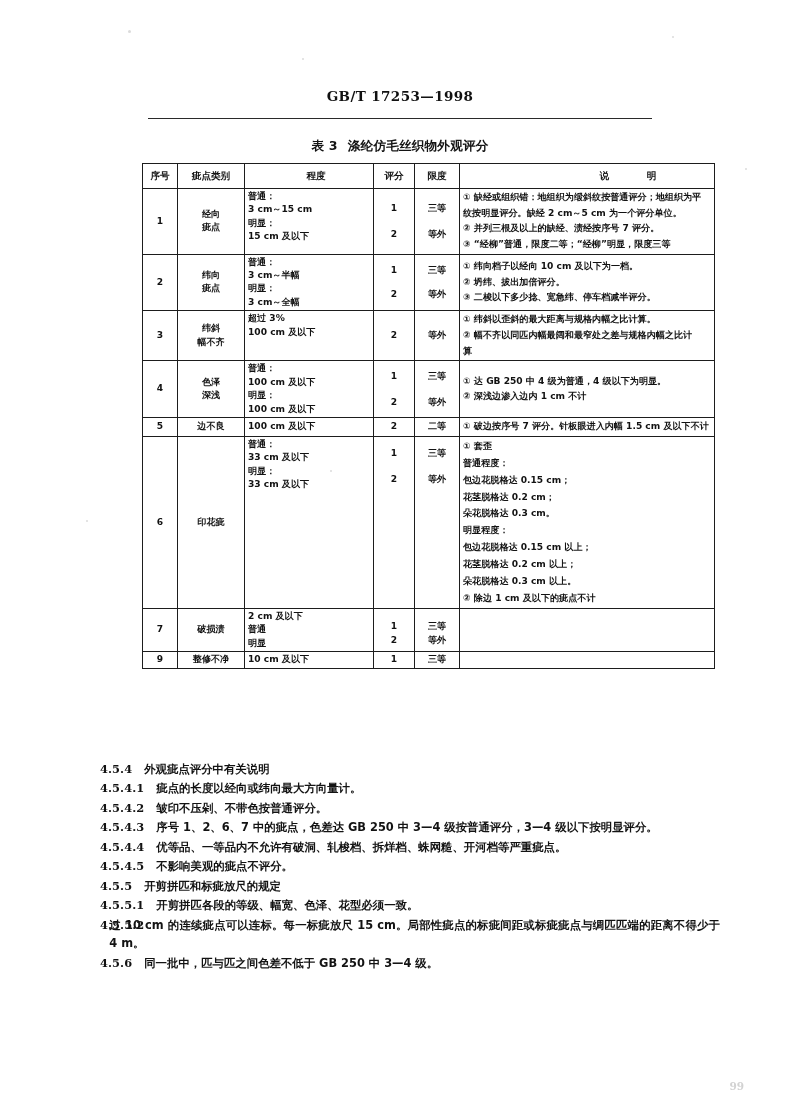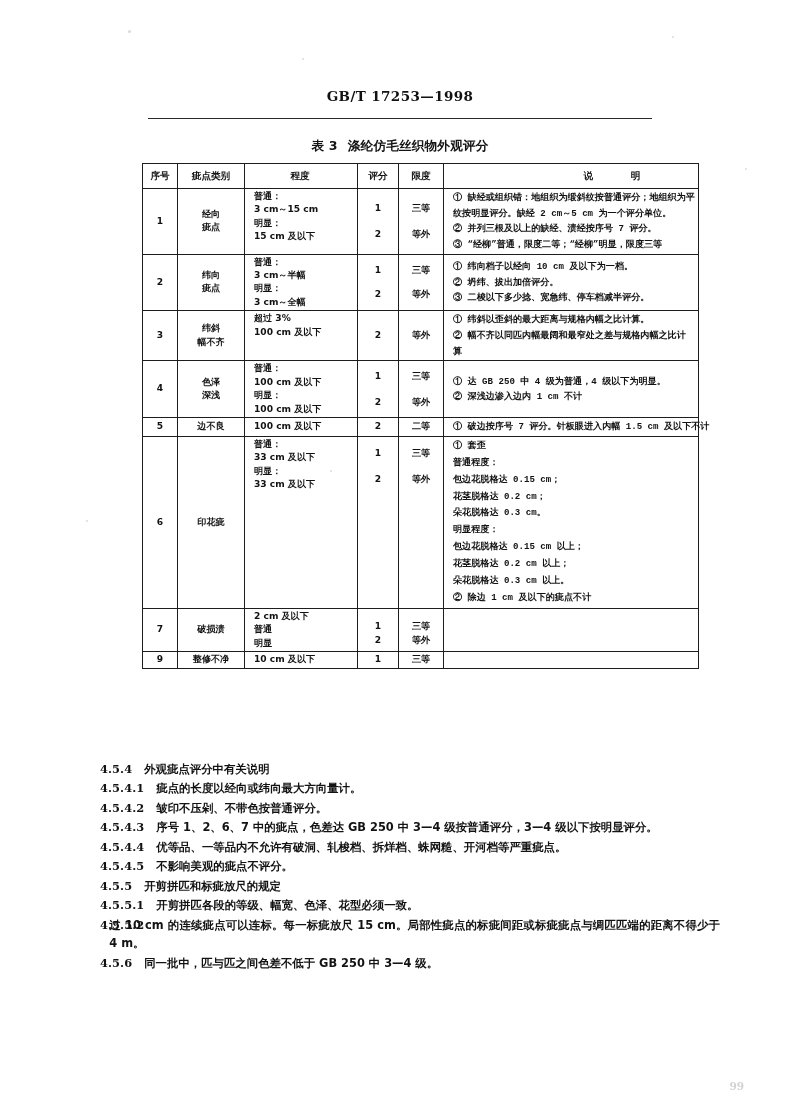--- a/index.html
+++ b/index.html
@@ -88,21 +88,21 @@
     width: 516px;
     table-layout: fixed;
     background: transparent;
   }
   table.gb td, table.gb th {
     border: 1px solid #1d1d1d;
     font-size: 9.1px;
     line-height: 1.48;
     color: #121212;
     font-weight: bold;
-    padding: 1px 9px;
+    padding: 1px 3px;
     vertical-align: middle;
     background: transparent;
   }
   table.gb thead td {
     text-align: center;
     height: 20px;
     padding: 2px 3px;
     font-size: 9.6px;
   }
   td.c-seq    { width: 28px;  text-align: center; }
@@ -114,21 +114,20 @@
 
   .hdr-note-inner { letter-spacing: 14px; padding-left: 96px; }
 
   .stack { display: block; }
   .stack span { display: block; white-space: nowrap; }
 
   .note-lines span {
     display: block;
     white-space: nowrap;
     padding: 1.1px 0;
-    font-family: Liberation Mono, monospace;
   }
 
   .pad-cell { padding-top: 3px; padding-bottom: 3px; }
 
   
   .body-zone {
     position: absolute;
     left: 100px;
     top: 760px;
     width: 620px;
@@ -190,21 +189,21 @@
     <span class="cap-no">表 3</span><span>涤纶仿毛丝织物外观评分</span>
   </div>
 
 
   <div class="tbl-wrap">
     <table class="gb">
       <thead>
         <tr>
           <td class="c-seq">序号</td>
           <td class="c-kind">疵点类别</td>
-          <td class="c-degree" style="text-align:center;padding-left:1px;">程度</td>
+          <td class="c-degree" style="text-align:center;padding-left:17px;">程度</td>
           <td class="c-score">评分</td>
           <td class="c-limit">限度</td>
           <td class="c-note" style="text-align:center;"><span class="hdr-note-inner">说　明</span></td>
         </tr>
       </thead>
       <tbody>
 
         <tr>
           <td class="c-seq">1</td>
           <td class="c-kind">

